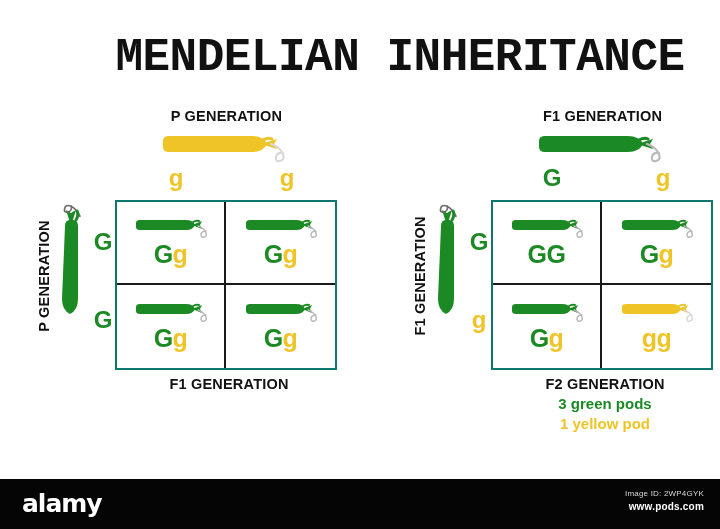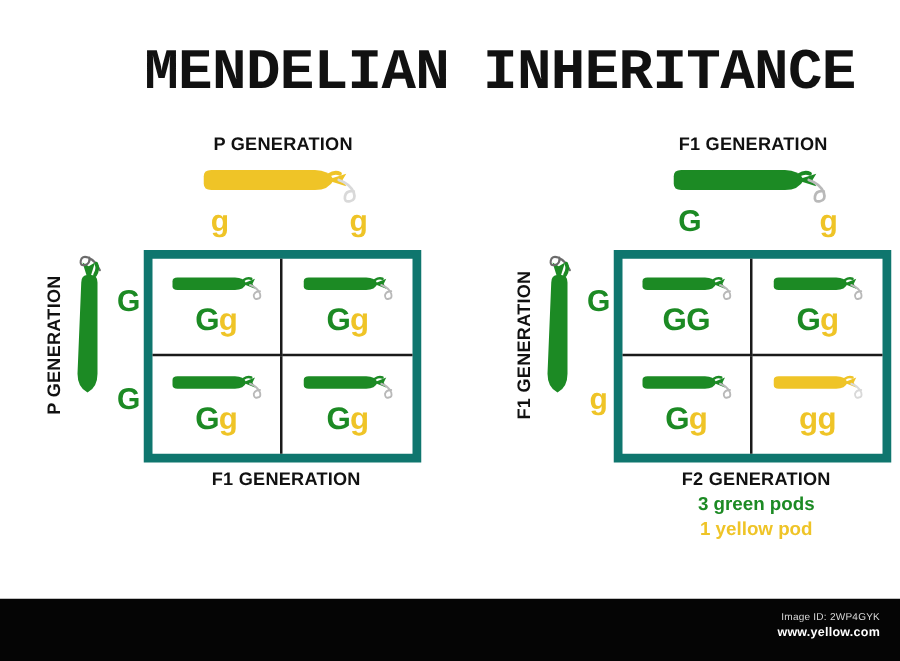--- a/index.html
+++ b/index.html
@@ -66,21 +66,21 @@
     position:absolute;left:64px;width:30px;text-align:center;
     font-size:24px;font-weight:bold;line-height:24px;
   }
   .row-allele.r1{top:122px;}
   .row-allele.r2{top:200px;}
 
   
   .grid{
     position:absolute;left:91px;top:92px;
     width:222px;height:170px;
-    border:7px solid #0f766e;
+    border:2px solid #0f766e;
     box-sizing:border-box;
     display:grid;
     grid-template-columns:1fr 1fr;
     grid-template-rows:1fr 1fr;
     background:#fff;
   }
   .cell{
     position:relative;
     box-sizing:border-box;
     border-right:2.5px solid #1a1a1a;
@@ -307,19 +307,20 @@
 
     <div class="bottom-caption">
       <div class="bc-title">F2 GENERATION</div>
       <div class="bc-line green">3 green pods</div>
       <div class="bc-line yellow">1 yellow pod</div>
     </div>
 
   </div>
 
   <div class="wm-bar">
+    <div class="wm-logo">alamy</div>
     <div class="wm-right">
       <div class="wm-id">Image ID: 2WP4GYK</div>
-      <div class="wm-url">www.yellow.com</div>
+      <div class="wm-url">www.pods.com</div>
     </div>
   </div>
 
 </div>
 
 </body></html>

